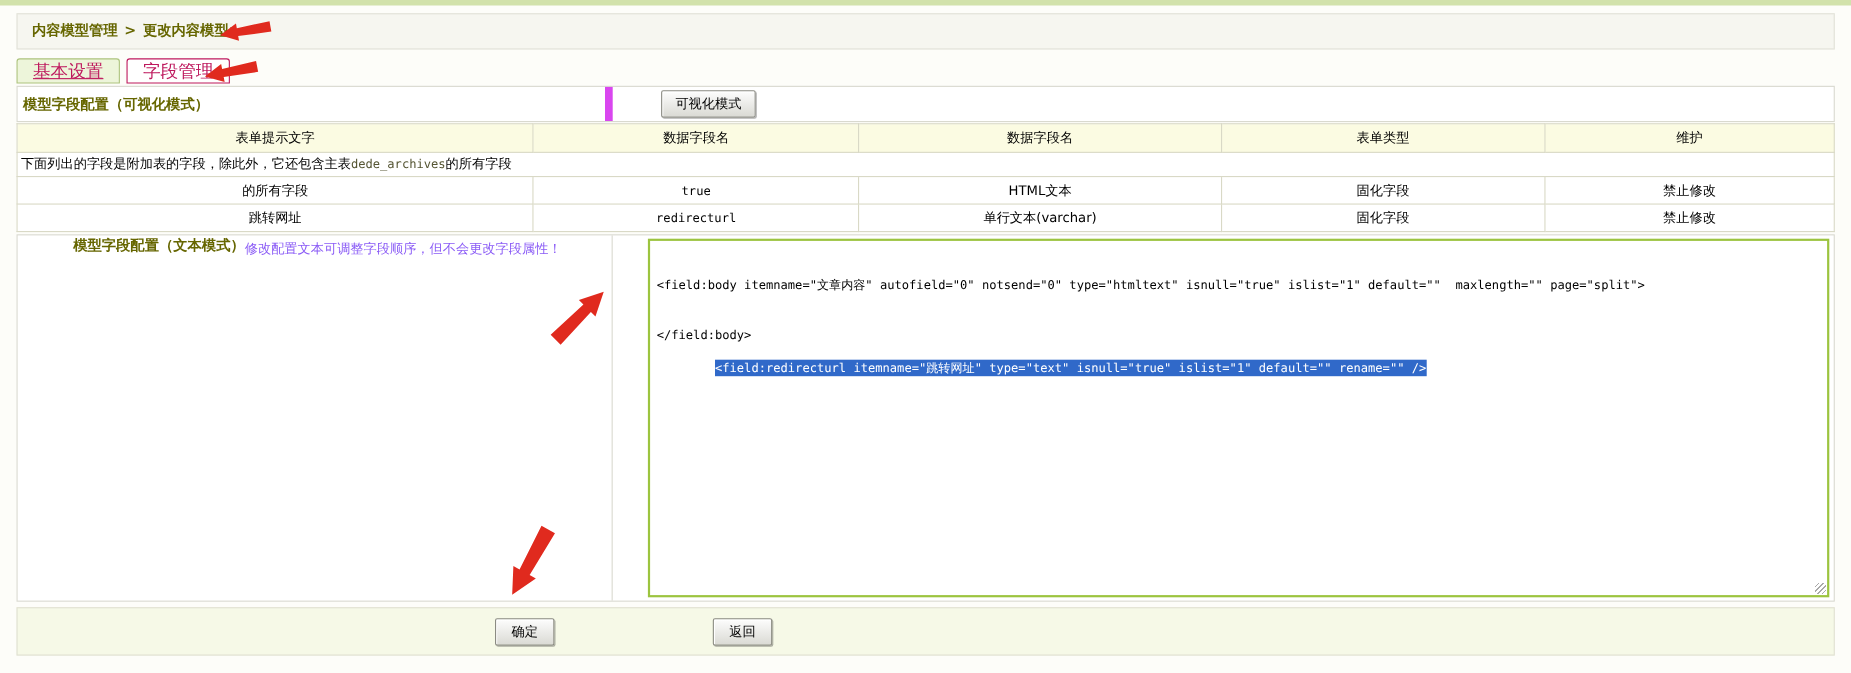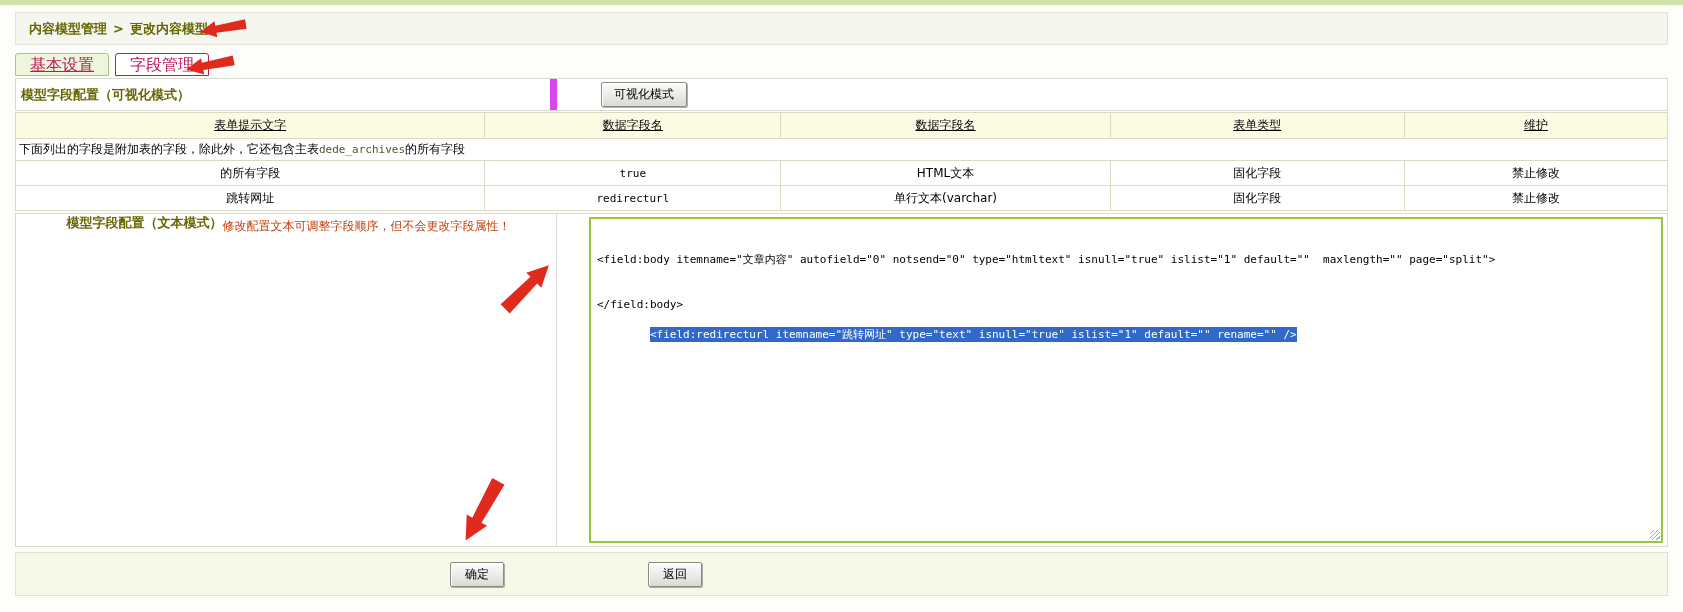--- a/index.html
+++ b/index.html
@@ -28,31 +28,31 @@
   .add-btn { margin-left:44px; }
 
   .btn { font-family:inherit; font-size:12px; color:#000; padding:3px 12px;
          background:linear-gradient(#fdfdfd,#dadad4); border:1px solid #8b8b83;
          border-radius:2px; box-shadow:1px 1px 0 rgba(0,0,0,.30), inset 1px 1px 0 #ffffff;
          cursor:pointer; }
 
   table.ftable { position:absolute; left:15px; top:112px; width:1653px;
                  border-collapse:collapse; background:#fff; font-size:12px; }
   .ftable td { border:1px solid #d9d9c6; text-align:center; padding:0 4px; }
-  .ftable tr.thead td { background:#fbfbe2; height:26px;text-decoration:underline; }
+  .ftable tr.thead td { background:#fbfbe2; height:26px; }
   .ftable tr.noter td { text-align:left; height:22px; padding-left:3px; background:#fff;margin-top:40px; }
   .ftable tr.drow td { height:25px; }
   .mono { font-family:"DejaVu Sans Mono","Liberation Mono",monospace; font-size:11px; }
   .note-code { font-family:"DejaVu Sans Mono","Liberation Mono",monospace; font-size:11px; color:#555533; }
 
   .config { position:absolute; left:15px; top:213px; width:1653px; height:334px;
             background:#fff; border:1px solid #d9d9cf; display:flex; }
   .cfg-left { width:541px; border-right:1px solid #d9d9cf; display:flex;
               flex-direction:row; justify-content:center; padding-left:5px; position:relative; }
-  .cfg-left .sec-sub { margin-top:4px; font-size:12px; color:#c2410c; }
+  .cfg-left .sec-sub { margin-top:4px; font-size:12px; color:#8b5cf6; }
   .cfg-right { flex:1; position:relative; }
 
   .tarea { position:absolute; left:32px; top:3px; right:4px; height:326px;
            background:#fff; border:2px solid #9cc43f; padding:3px 6px;
            font-family:"DejaVu Sans Mono","Liberation Mono",monospace; font-size:11px;
            line-height:15px; white-space:pre; overflow:hidden; cursor:text; }
   .code-line { min-height:15px; }
   .code-line.sel { display:inline-block; background:#3069c9; color:#fff; }
   .grip { position:absolute; right:1px; bottom:1px; width:10px; height:10px;
           background:repeating-linear-gradient(-45deg, transparent 0 2px, #a9a9a9 2px 3px);

